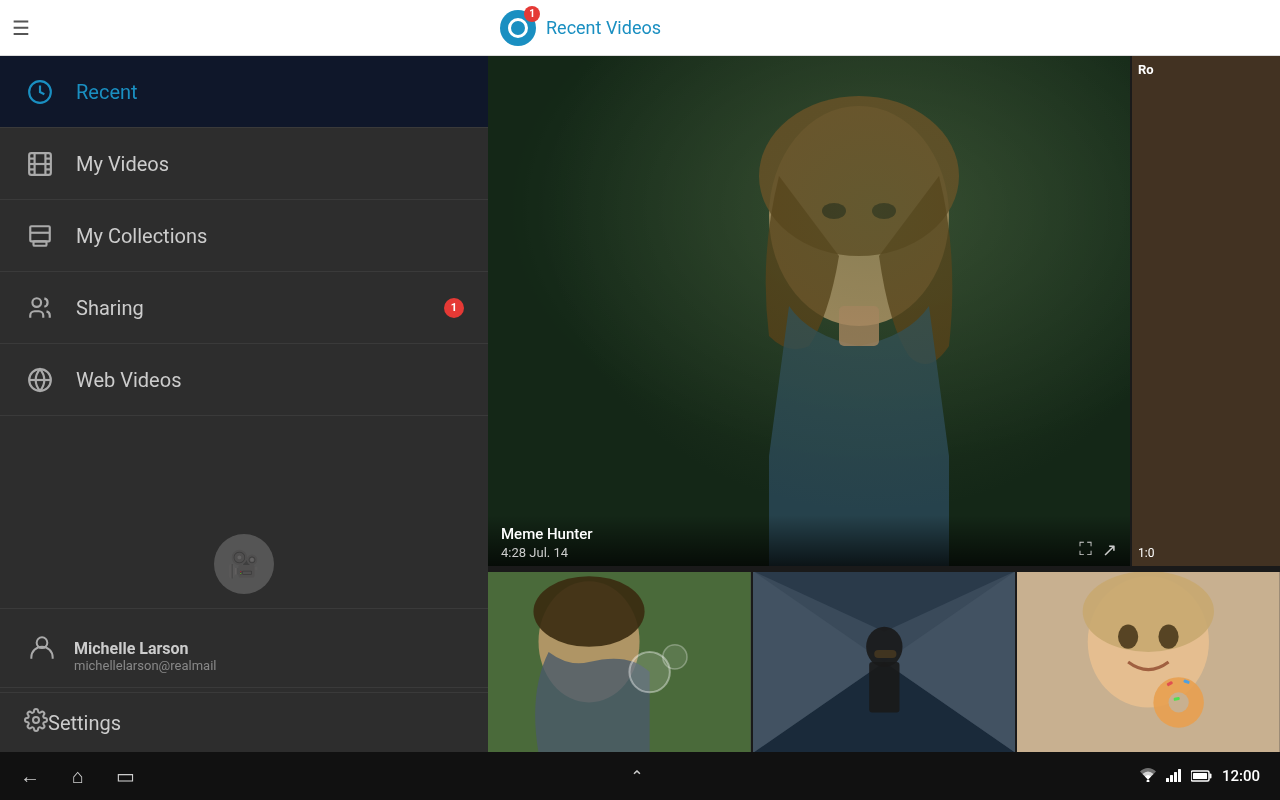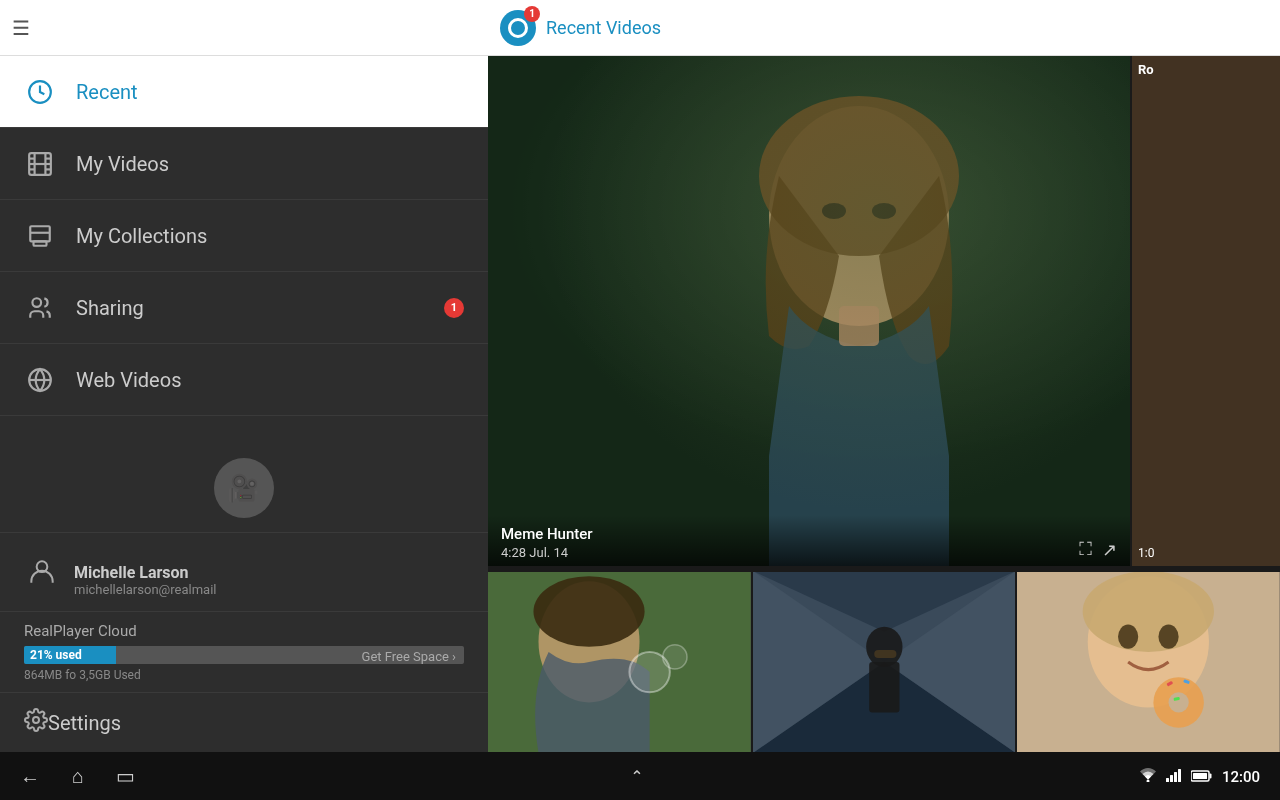--- a/index.html
+++ b/index.html
@@ -100,21 +100,21 @@
       display: flex;
       align-items: center;
       gap: 20px;
       padding: 0 24px;
       height: 72px;
       cursor: pointer;
       border-bottom: 1px solid #3a3a3a;
       position: relative;
     }
     .sidebar-item.active {
-      background: #ffffff;
+      background: #0f172a;
     }
     .sidebar-item-icon {
       width: 32px;
       display: flex;
       align-items: center;
       justify-content: center;
       color: #aaa;
       font-size: 22px;
       flex-shrink: 0;
     }
@@ -281,21 +281,21 @@
       font-size: 20px;
       cursor: pointer;
     }
     .sys-center {
       color: #ccc;
       font-size: 16px;
       cursor: pointer;
     }
     .sys-status {
       display: flex;
-      align-items: flex-end;
+      align-items: center;
       gap: 9px;
       color: #fff;
       font-size: 14px;
     }
     .sys-status-icon {
       font-size: 16px;
     }
 
     
     .content-area {
@@ -501,32 +501,20 @@
           <circle cx="12" cy="8" r="4"></circle>
           <path d="M4 20v-1a8 8 0 0 1 16 0v1"></path>
         </svg>
       </div>
       <div class="user-info">
         <div class="user-name">Michelle Larson</div>
         <div class="user-email">michellelarson@realmail</div>
       </div>
     </div>
 
-    <div class="storage-section">
-      <div class="storage-label">RealPlayer Cloud</div>
-      <div class="storage-bar-bg">
-        <div class="storage-bar-fill" style="width: 21%;">
-          <span class="storage-bar-text">21% used</span>
-        </div>
-        <div class="storage-bar-cta" style="margin-left:auto;padding:0 8px;">
-          <span class="get-free-space">Get Free Space ›</span>
-        </div>
-      </div>
-      <div class="storage-detail">864MB fo 3,5GB Used</div>
-    </div>
 
     <div class="settings-item">
       <div class="settings-icon">
         <svg width="24" height="24" viewBox="0 0 24 24" fill="none" stroke="#aaa" stroke-width="2">
           <circle cx="12" cy="12" r="3"></circle>
           <path d="M19.4 15a1.65 1.65 0 0 0 .33 1.82l.06.06a2 2 0 0 1-2.83 2.83l-.06-.06a1.65 1.65 0 0 0-1.82-.33 1.65 1.65 0 0 0-1 1.51V21a2 2 0 0 1-4 0v-.09A1.65 1.65 0 0 0 9 19.4a1.65 1.65 0 0 0-1.82.33l-.06.06a2 2 0 0 1-2.83-2.83l.06-.06A1.65 1.65 0 0 0 4.68 15a1.65 1.65 0 0 0-1.51-1H3a2 2 0 0 1 0-4h.09A1.65 1.65 0 0 0 4.6 9a1.65 1.65 0 0 0-.33-1.82l-.06-.06a2 2 0 0 1 2.83-2.83l.06.06A1.65 1.65 0 0 0 9 4.68a1.65 1.65 0 0 0 1-1.51V3a2 2 0 0 1 4 0v.09a1.65 1.65 0 0 0 1 1.51 1.65 1.65 0 0 0 1.82-.33l.06-.06a2 2 0 0 1 2.83 2.83l-.06.06A1.65 1.65 0 0 0 19.4 9a1.65 1.65 0 0 0 1.51 1H21a2 2 0 0 1 0 4h-.09a1.65 1.65 0 0 0-1.51 1z"></path>
         </svg>
       </div>
       <span class="settings-label">Settings</span>
     </div>

